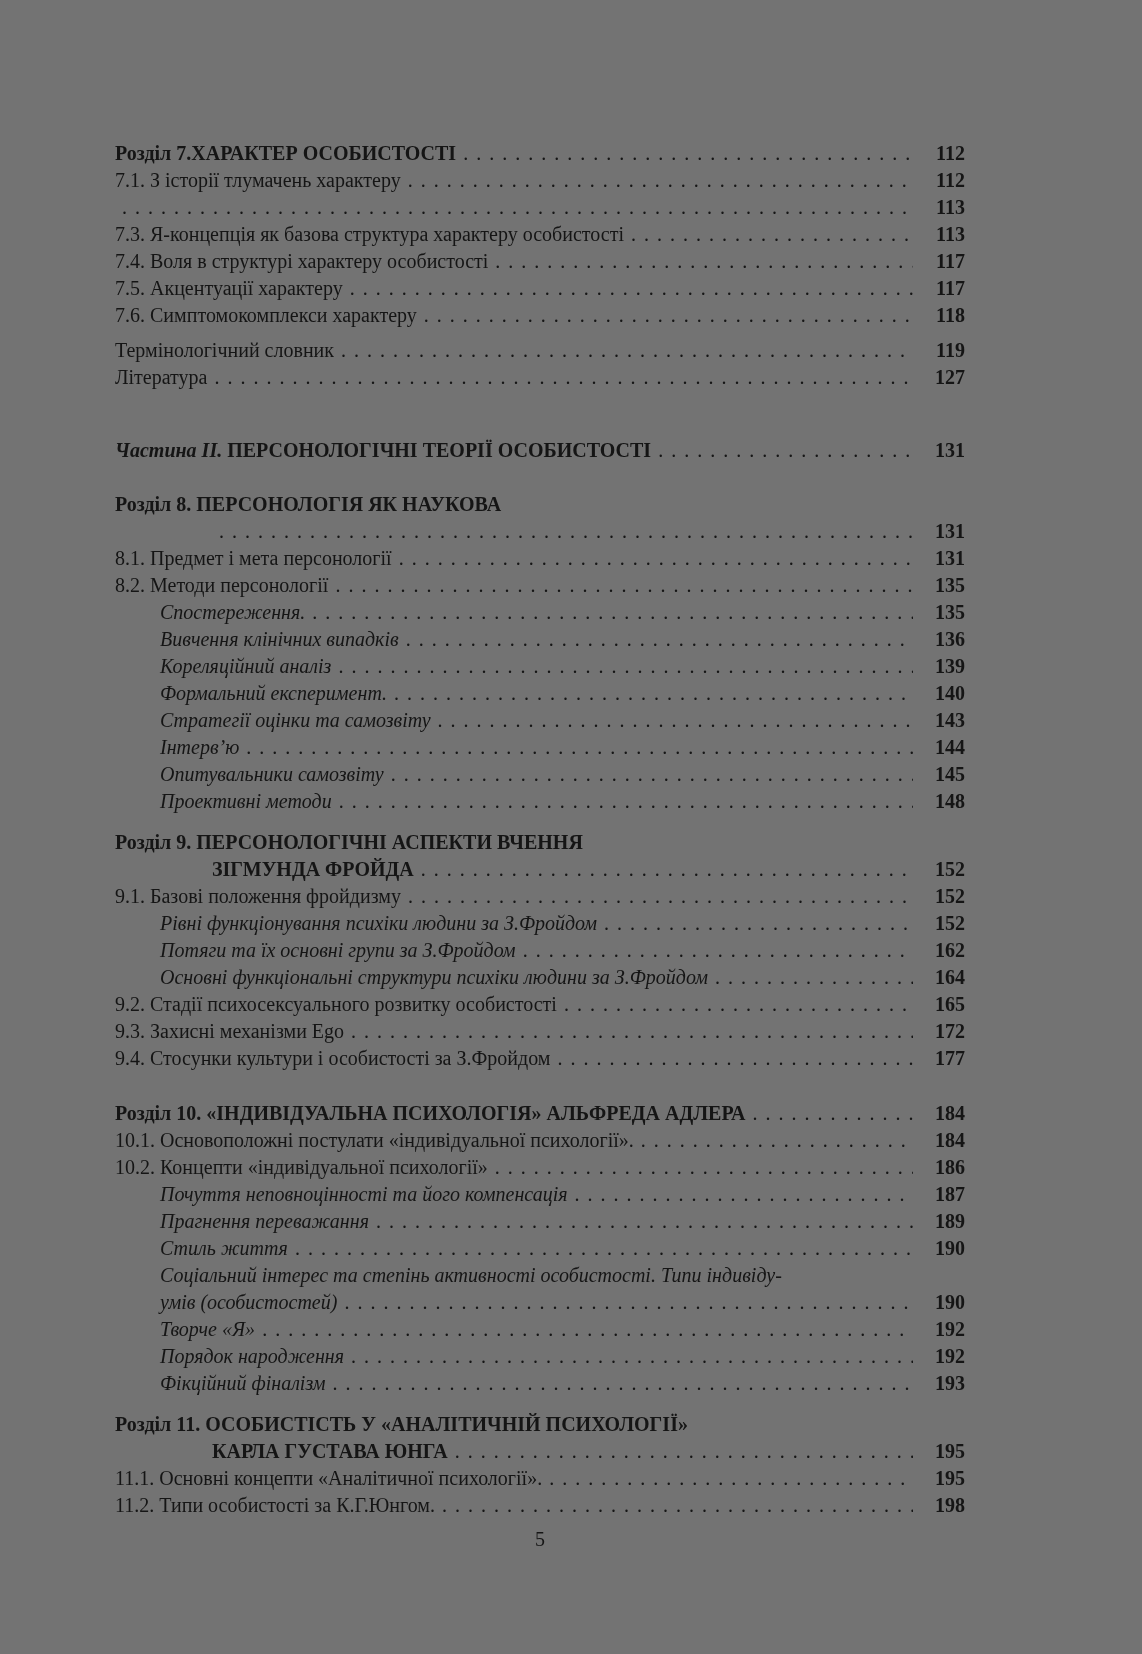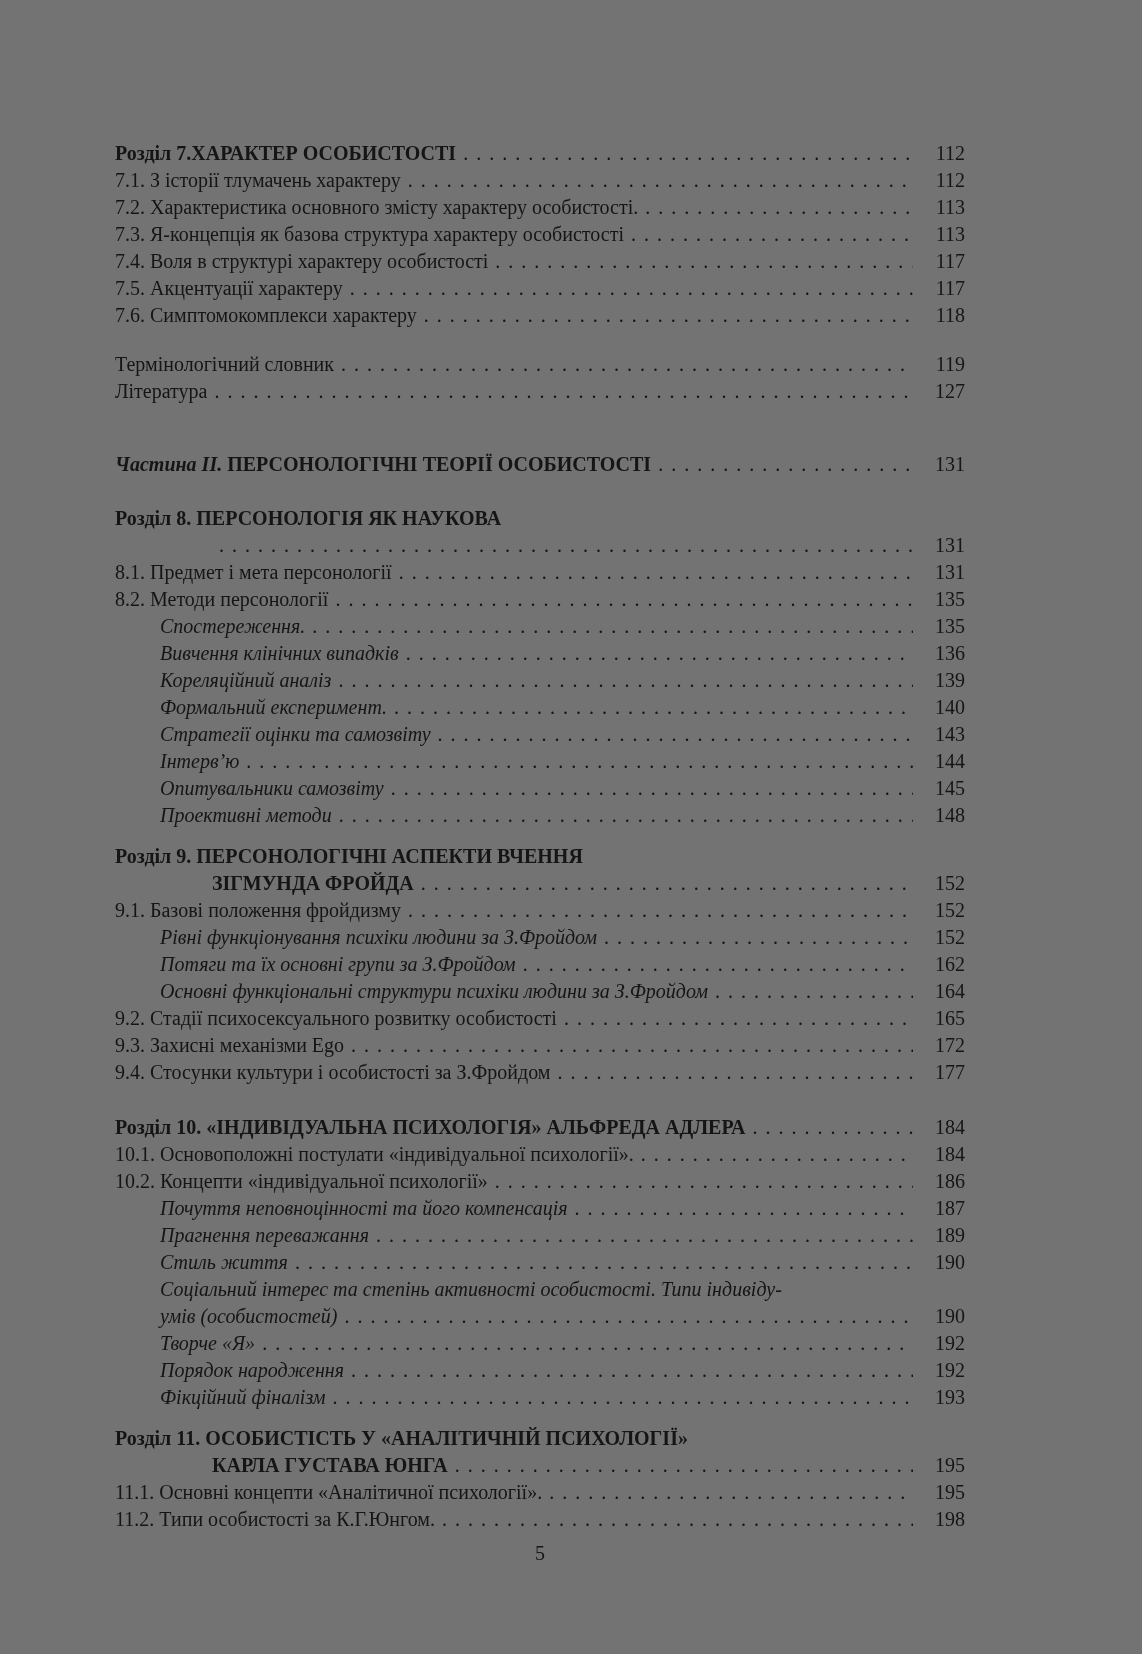--- a/index.html
+++ b/index.html
@@ -40,21 +40,21 @@
     margin: 0 6px 0 7px;
     font-weight: normal;
     font-style: normal;
     letter-spacing: 1.5px;
     color: #151515;
   }
   .pagenum {
     flex: none;
     width: 46px;
     text-align: right;
-    font-weight: normal;
+    font-weight: bold;
     font-style: normal;
   }
   .footer {
     margin-top: 7px;
     text-align: center;
     line-height: 27px;
   }
 </style>
 </head>
 <body>
@@ -65,21 +65,20 @@
         <span class="entry-text">Розділ 7.ХАРАКТЕР ОСОБИСТОСТІ</span>
         <span class="leader">. . . . . . . . . . . . . . . . . . . . . . . . . . . . . . . . . . . . . . . . . . . . . . . . . . . . . . . . . . . . . . . . . . . . . . . . . . . . . . . . . . . . . . . . . . . . . . . . . . . . . . . . . . . . . . . . . . . . . . . . </span>
         <span class="pagenum">112</span>
       </div>
       <div class="row normal indent-0">
         <span class="entry-text">7.1. З історії тлумачень характеру</span>
         <span class="leader">. . . . . . . . . . . . . . . . . . . . . . . . . . . . . . . . . . . . . . . . . . . . . . . . . . . . . . . . . . . . . . . . . . . . . . . . . . . . . . . . . . . . . . . . . . . . . . . . . . . . . . . . . . . . . . . . . . . . . . . . </span>
         <span class="pagenum">112</span>
       </div>
       <div class="row normal indent-0">
-        <span class="entry-text">7.2. Характеристика основного змісту характеру особистості.</span>
         <span class="leader">. . . . . . . . . . . . . . . . . . . . . . . . . . . . . . . . . . . . . . . . . . . . . . . . . . . . . . . . . . . . . . . . . . . . . . . . . . . . . . . . . . . . . . . . . . . . . . . . . . . . . . . . . . . . . . . . . . . . . . . . </span>
         <span class="pagenum">113</span>
       </div>
       <div class="row normal indent-0">
         <span class="entry-text">7.3. Я-концепція як базова структура характеру особистості</span>
         <span class="leader">. . . . . . . . . . . . . . . . . . . . . . . . . . . . . . . . . . . . . . . . . . . . . . . . . . . . . . . . . . . . . . . . . . . . . . . . . . . . . . . . . . . . . . . . . . . . . . . . . . . . . . . . . . . . . . . . . . . . . . . . </span>
         <span class="pagenum">113</span>
       </div>
       <div class="row normal indent-0">
         <span class="entry-text">7.4. Воля в структурі характеру особистості</span>
@@ -89,21 +88,21 @@
       <div class="row normal indent-0">
         <span class="entry-text">7.5. Акцентуації характеру</span>
         <span class="leader">. . . . . . . . . . . . . . . . . . . . . . . . . . . . . . . . . . . . . . . . . . . . . . . . . . . . . . . . . . . . . . . . . . . . . . . . . . . . . . . . . . . . . . . . . . . . . . . . . . . . . . . . . . . . . . . . . . . . . . . . </span>
         <span class="pagenum">117</span>
       </div>
       <div class="row normal indent-0">
         <span class="entry-text">7.6. Симптомокомплекси характеру</span>
         <span class="leader">. . . . . . . . . . . . . . . . . . . . . . . . . . . . . . . . . . . . . . . . . . . . . . . . . . . . . . . . . . . . . . . . . . . . . . . . . . . . . . . . . . . . . . . . . . . . . . . . . . . . . . . . . . . . . . . . . . . . . . . . </span>
         <span class="pagenum">118</span>
       </div>
-      <div class="row normal indent-0" style="margin-top: 22px;">
+      <div class="row normal indent-0" style="margin-top: 8px;">
         <span class="entry-text">Термінологічний словник</span>
         <span class="leader">. . . . . . . . . . . . . . . . . . . . . . . . . . . . . . . . . . . . . . . . . . . . . . . . . . . . . . . . . . . . . . . . . . . . . . . . . . . . . . . . . . . . . . . . . . . . . . . . . . . . . . . . . . . . . . . . . . . . . . . . </span>
         <span class="pagenum">119</span>
       </div>
       <div class="row normal indent-0">
         <span class="entry-text">Література</span>
         <span class="leader">. . . . . . . . . . . . . . . . . . . . . . . . . . . . . . . . . . . . . . . . . . . . . . . . . . . . . . . . . . . . . . . . . . . . . . . . . . . . . . . . . . . . . . . . . . . . . . . . . . . . . . . . . . . . . . . . . . . . . . . . </span>
         <span class="pagenum">127</span>
       </div>
       <div class="row bold indent-0" style="margin-top: 46px;">

